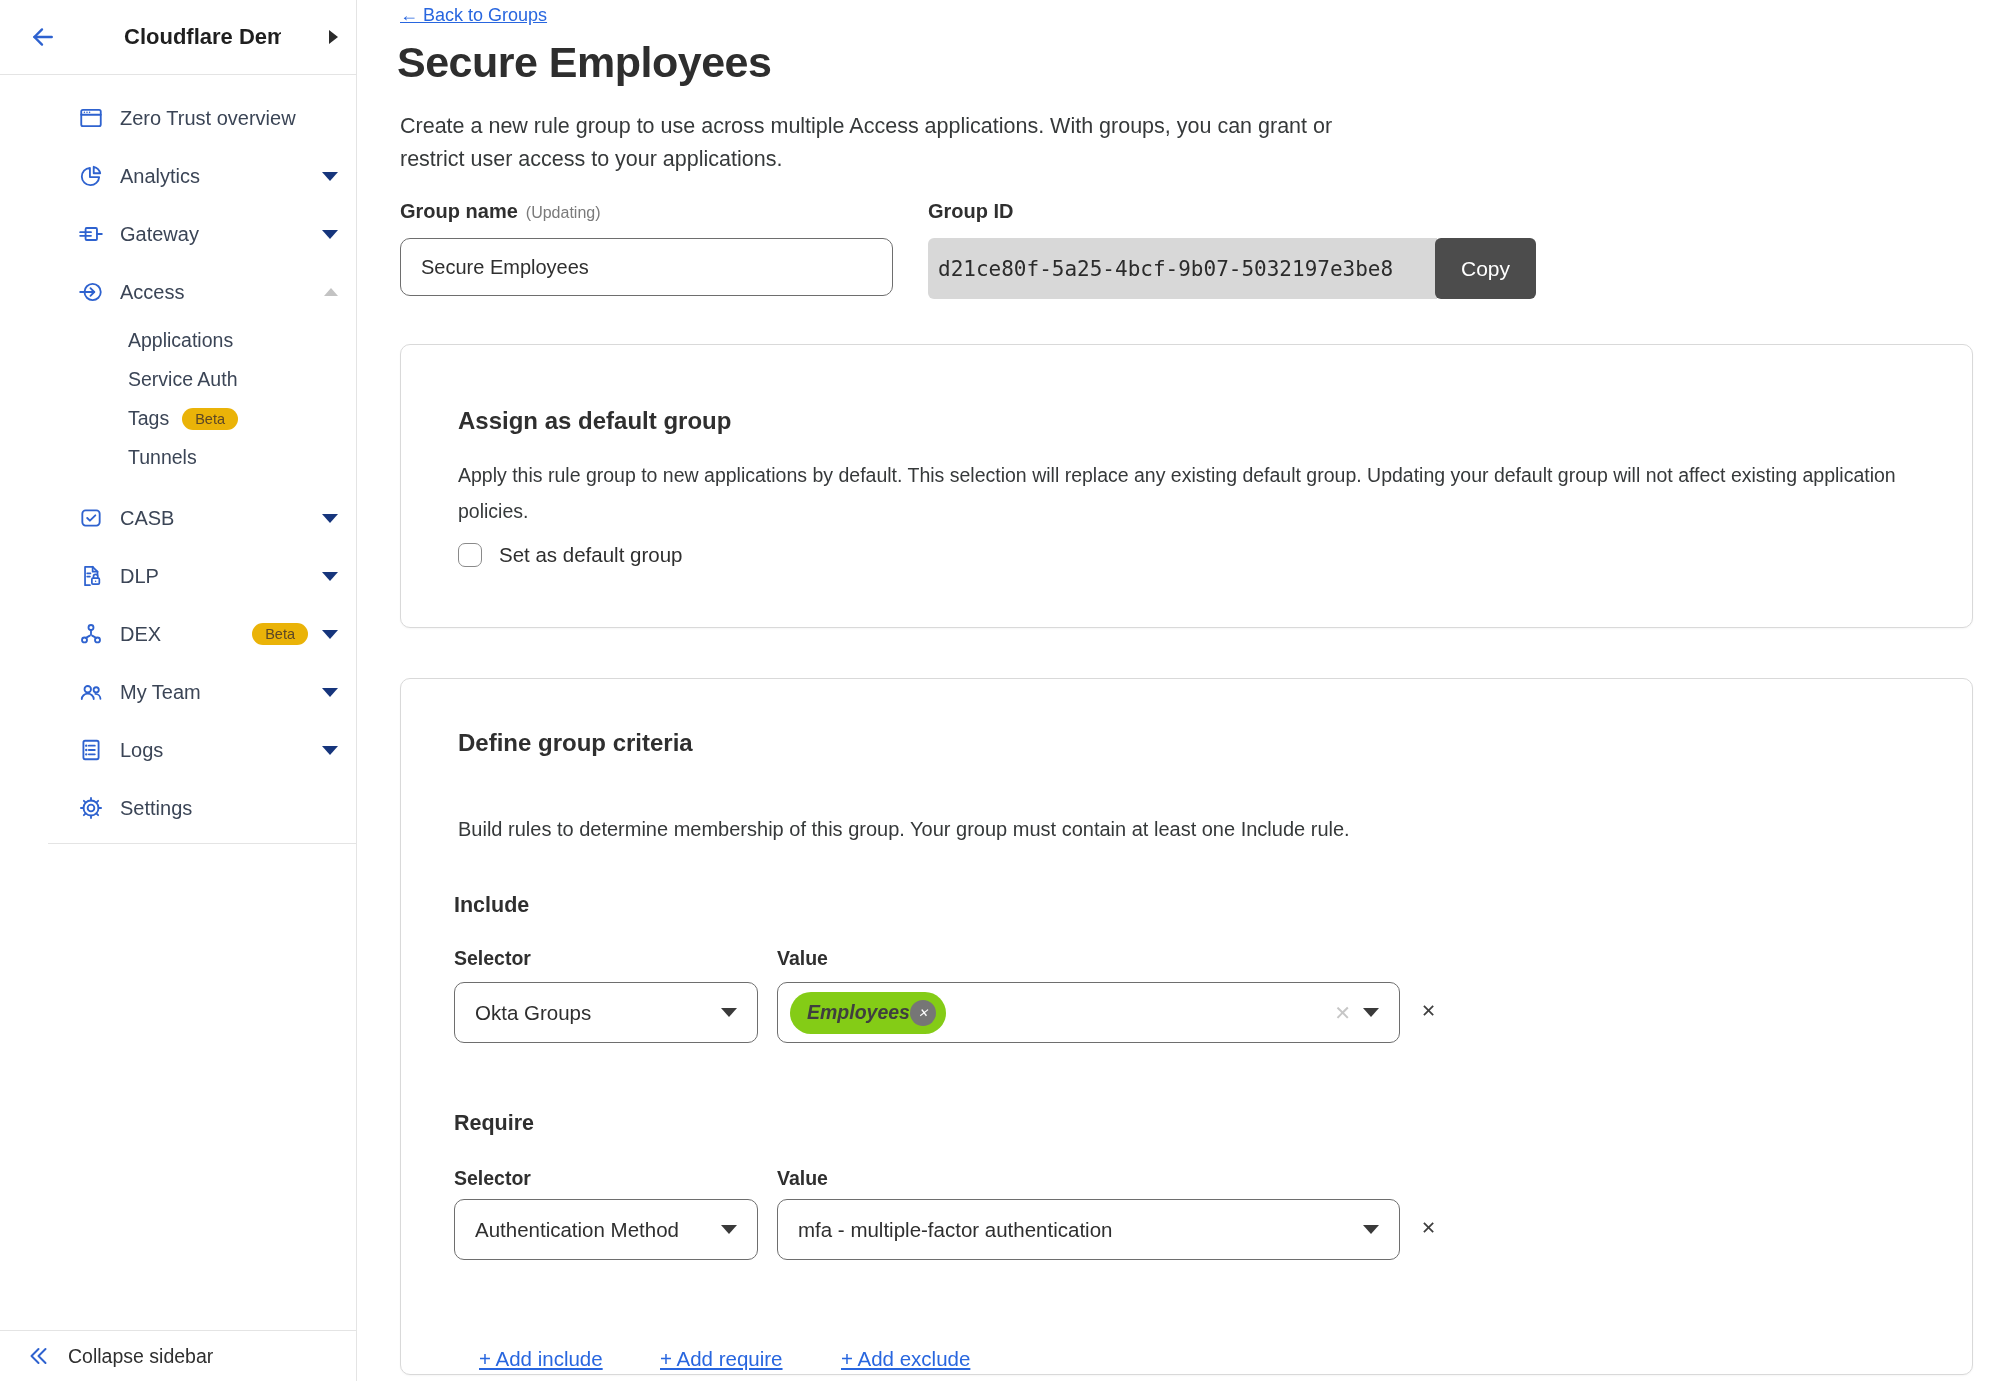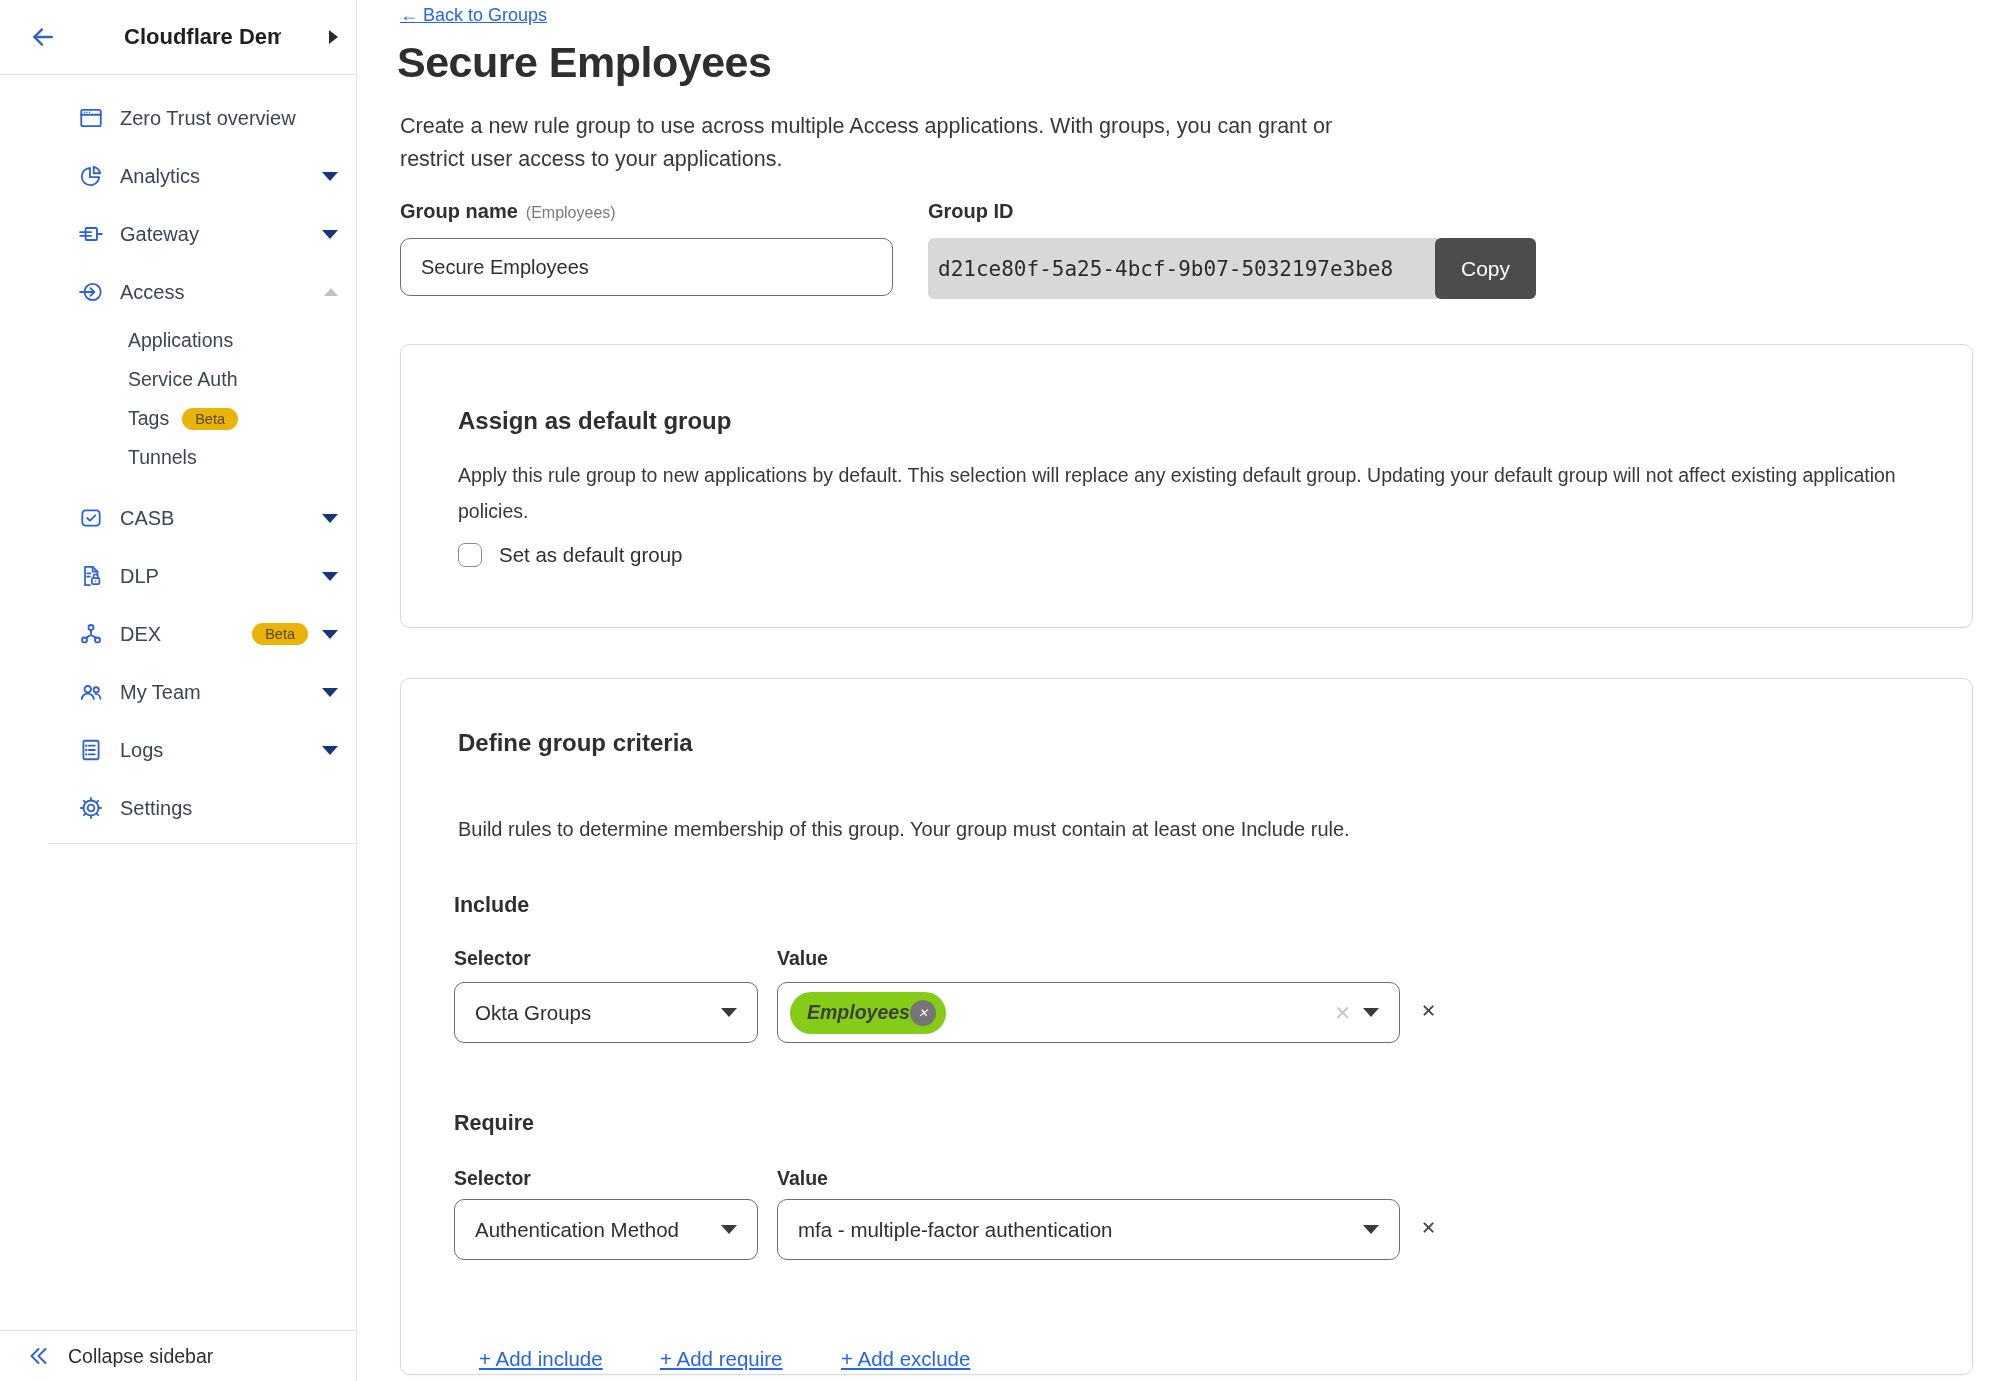--- a/index.html
+++ b/index.html
@@ -256,21 +256,21 @@
 
   <main>
 
     <a class="back-link">← Back to Groups</a>
 
     <h1 class="page-title">Secure Employees</h1>
 
     <div class="page-desc">Create a new rule group to use across multiple Access applications. With groups, you can grant or restrict user access to your applications.</div>
 
     <div class="field-label" style="left:400px;top:200px;">
-      <span>Group name</span><span class="required-hint">(Employees)</span>
+      <span>Group name</span><span class="required-hint">(Updating)</span>
     </div>
     <div class="field-label" style="left:928px;top:200px;">Group ID</div>
 
     <input class="name-input" type="text" value="Secure Employees" style="">
 
     <div class="id-wrap">
       <div class="id-value">d21ce80f-5a25-4bcf-9b07-5032197e3be8</div>
       <button class="copy-btn">Copy</button>
     </div>
 

